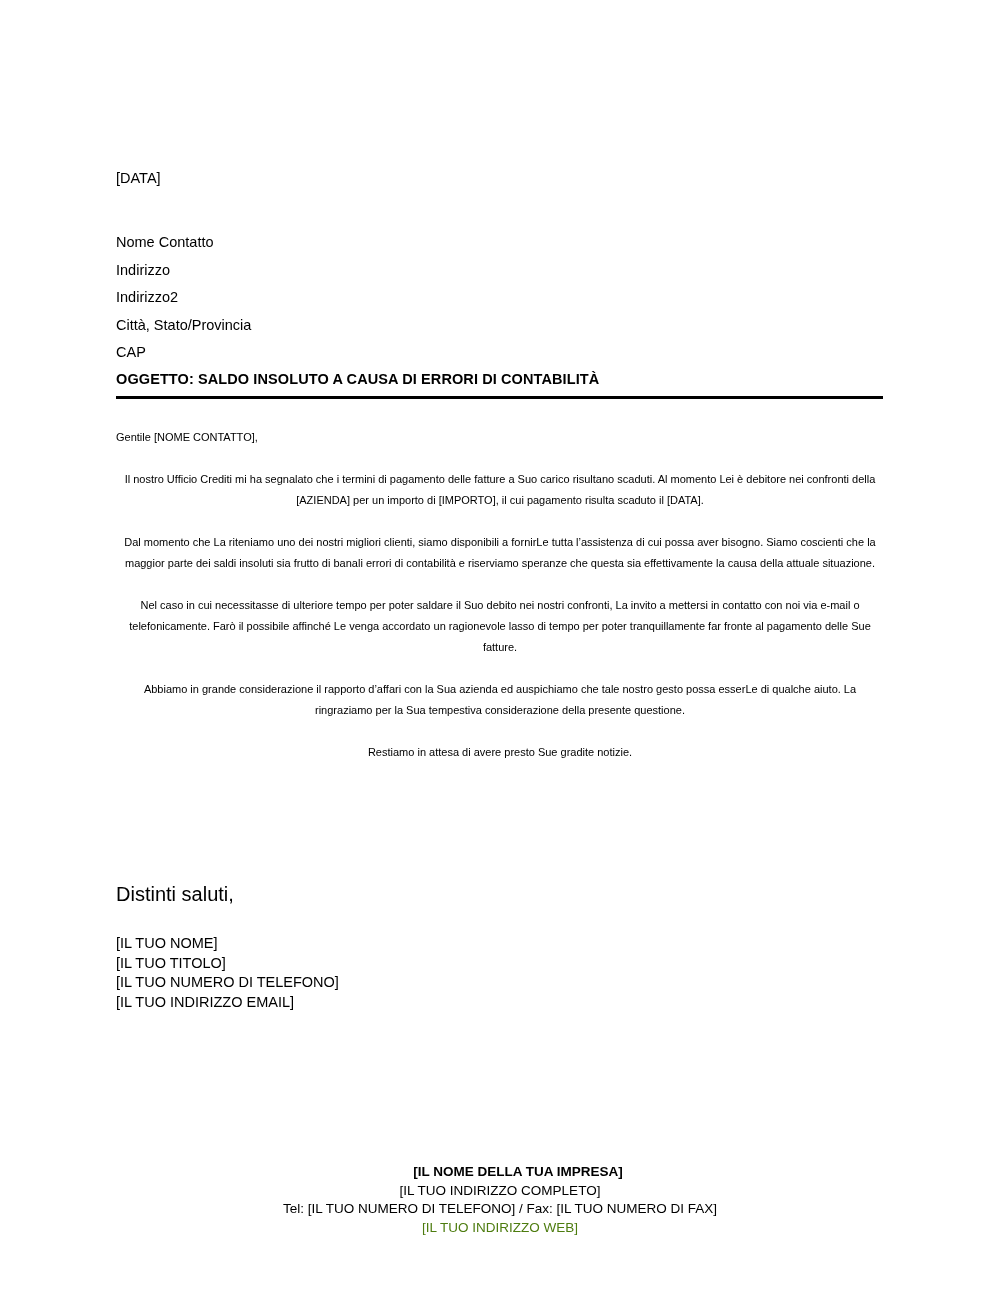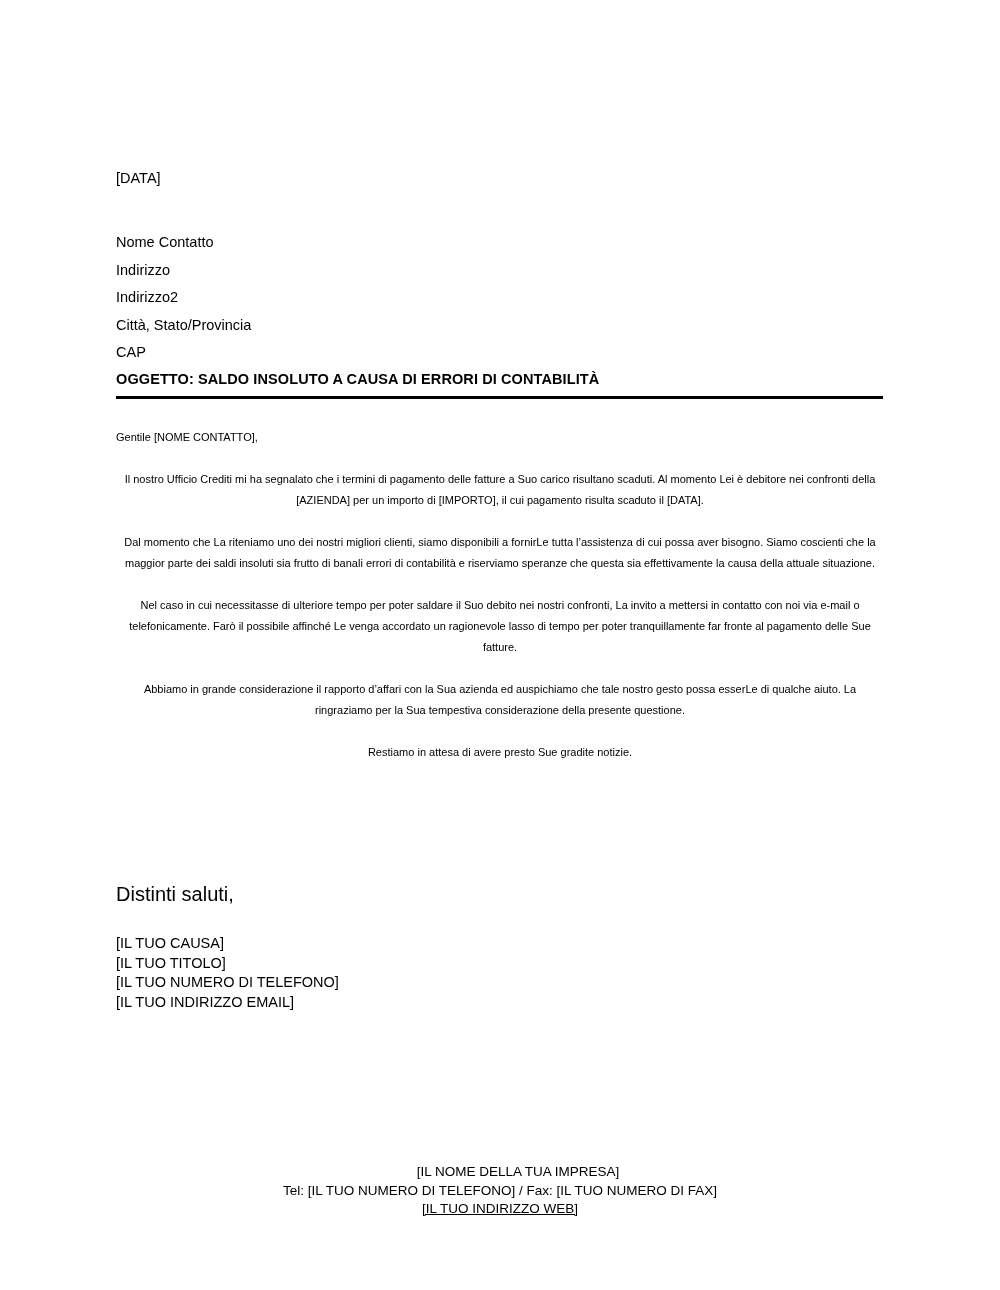--- a/index.html
+++ b/index.html
@@ -121,26 +121,25 @@
     right: 0;
     top: 1163px;
     text-align: center;
     font-size: 13.5px;
     line-height: 18.5px;
   }
   .footer div {
     white-space: pre;
   }
   .footer .company {
-    font-weight: normal;
+    font-weight: bold;
     margin-left: 36px;
   }
   .footer .weblink {
-    color: #000000;
-    text-decoration: underline;
+    color: #4d7c0f;
     cursor: pointer;
   }
 </style>
 </head>
 <body>
 
 <div class="page">
   <div class="content">
 
     <div class="date-line">[DATA]</div>
@@ -163,26 +162,27 @@
       <p class="para">Il nostro Ufficio Crediti mi ha segnalato che i termini di pagamento delle fatture a Suo carico risultano scaduti. Al momento Lei è debitore nei confronti della [AZIENDA] per un importo di [IMPORTO], il cui pagamento risulta scaduto il [DATA].</p>
       <p class="para">Dal momento che La riteniamo uno dei nostri migliori clienti, siamo disponibili a fornirLe tutta l’assistenza di cui possa aver bisogno. Siamo coscienti che la maggior parte dei saldi insoluti sia frutto di banali errori di contabilità e riserviamo speranze che questa sia effettivamente la causa della attuale situazione.</p>
       <p class="para">Nel caso in cui necessitasse di ulteriore tempo per poter saldare il Suo debito nei nostri confronti, La invito a mettersi in contatto con noi via e-mail o telefonicamente. Farò il possibile affinché Le venga accordato un ragionevole lasso di tempo per poter tranquillamente far fronte al pagamento delle Sue fatture.</p>
       <p class="para">Abbiamo in grande considerazione il rapporto d’affari con la Sua azienda ed auspichiamo che tale nostro gesto possa esserLe di qualche aiuto. La ringraziamo per la Sua tempestiva considerazione della presente questione.</p>
       <p class="para last-short">Restiamo in attesa di avere presto Sue gradite notizie.</p>
     </div>
 
     <div class="closing">Distinti saluti,</div>
 
     <div class="signature-block">
-      <div>[IL TUO CAUSA]</div>
+      <div>[IL TUO NOME]</div>
       <div>[IL TUO TITOLO]</div>
       <div>[IL TUO NUMERO DI TELEFONO]</div>
       <div>[IL TUO INDIRIZZO EMAIL]</div>
     </div>
 
   </div>
 
   <div class="footer">
     <div class="company">[IL NOME DELLA TUA IMPRESA]</div>
+    <div>[IL TUO INDIRIZZO COMPLETO]</div>
     <div>Tel: [IL TUO NUMERO DI TELEFONO] / Fax: [IL TUO NUMERO DI FAX]</div>
     <div class="weblink">[IL TUO INDIRIZZO WEB]</div>
   </div>
 </div>
 
 </body></html>

